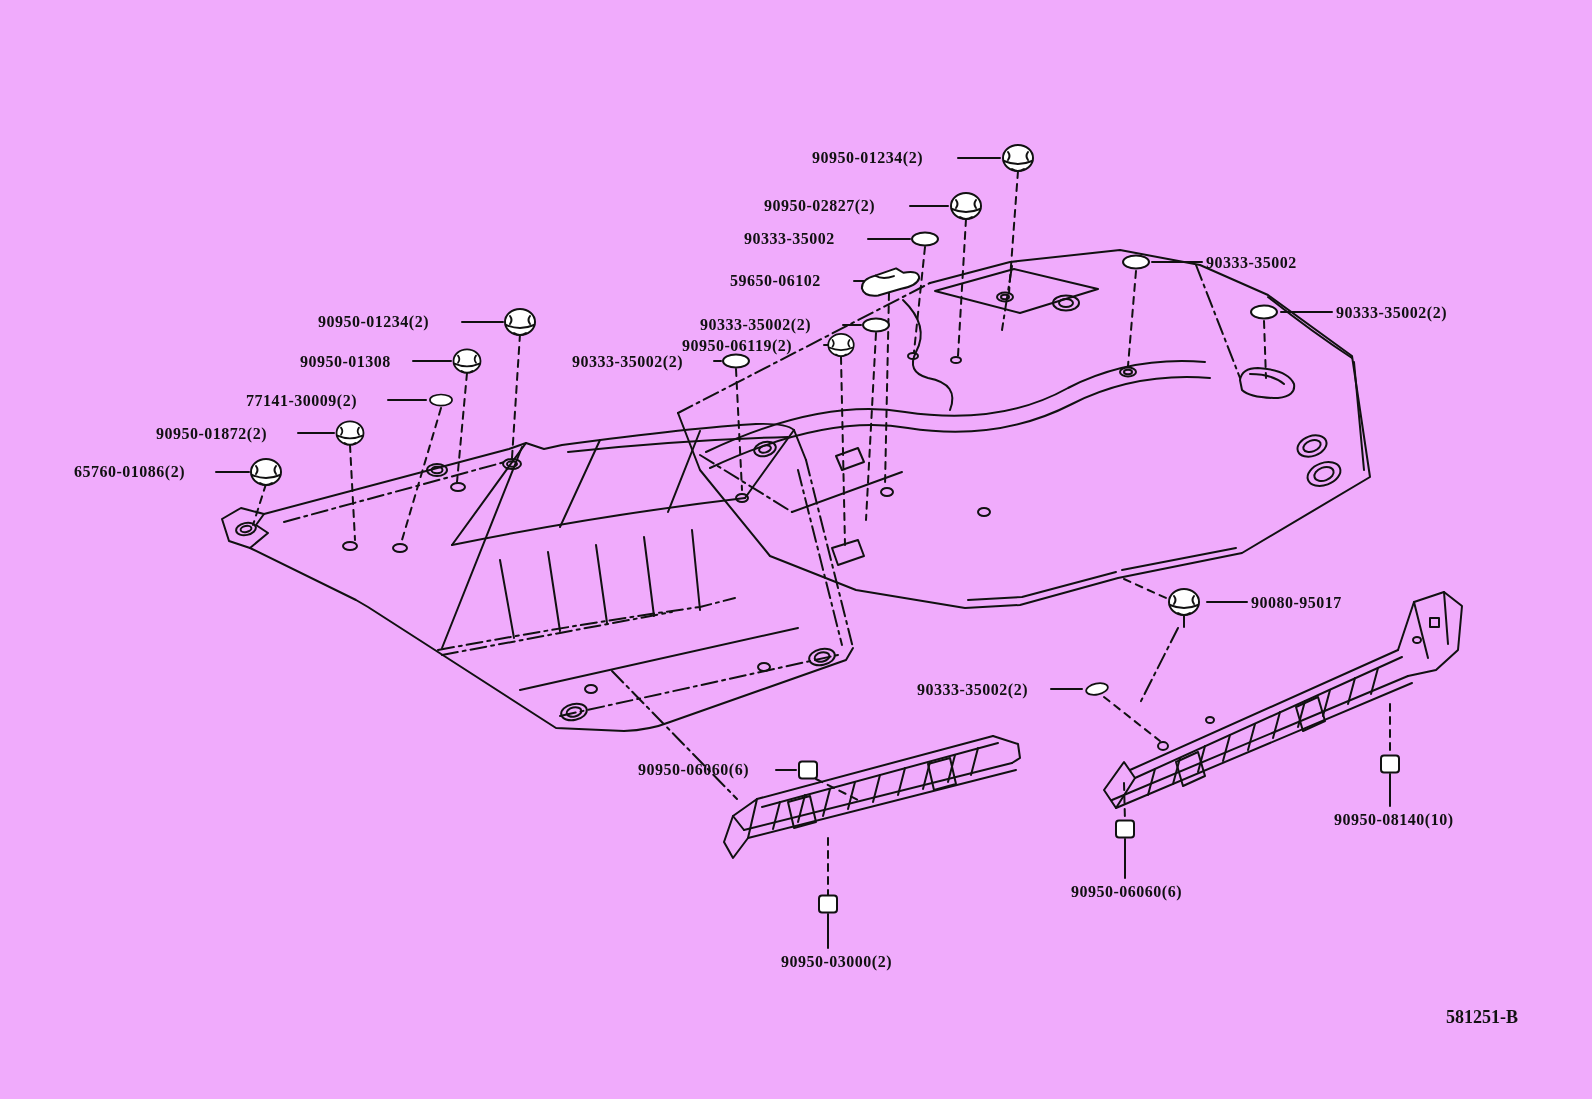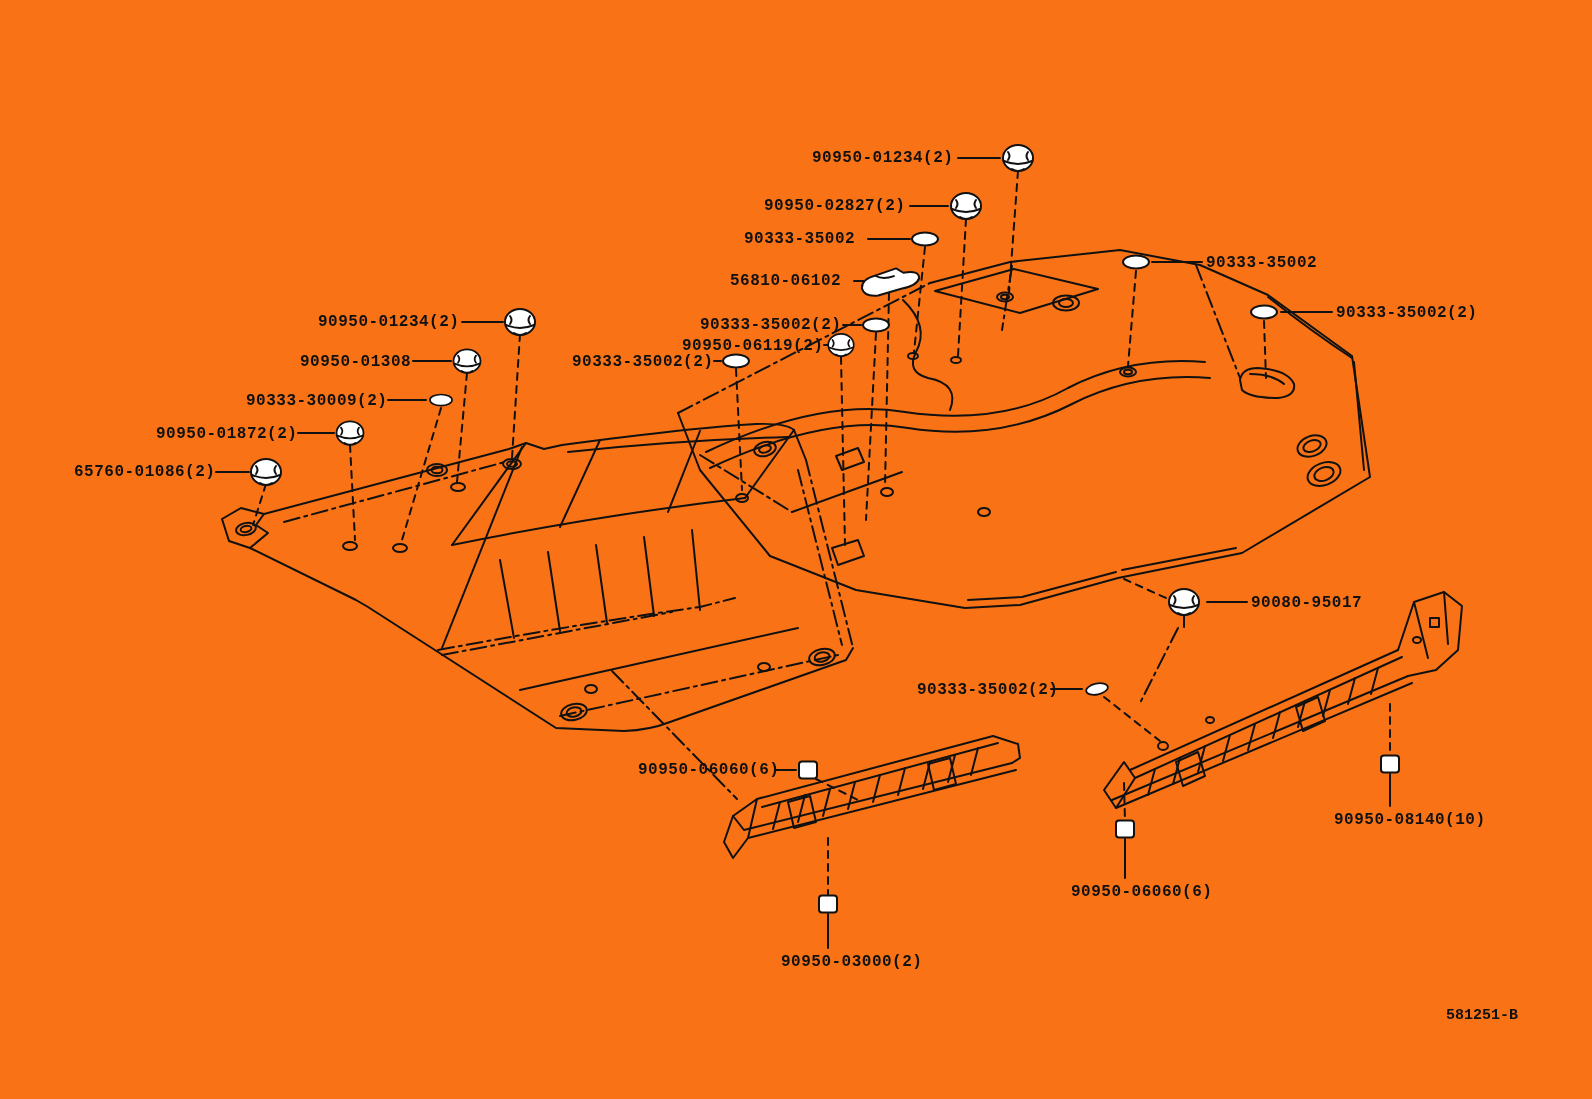--- a/index.html
+++ b/index.html
@@ -1,21 +1,21 @@
 <!DOCTYPE html>
 <html><head>
 <meta charset="utf-8">
 <style>
   html,body{margin:0;padding:0;background:#e8e8e8;}
-  .canvas{position:relative;width:1592px;height:1099px;background:#f97316;overflow:hidden;
-          font-family:Liberation Mono, monospace;}
+  .canvas{position:relative;width:1592px;height:1099px;background:#f0abfc;overflow:hidden;
+          font-family:Liberation Serif, serif;}
   .art{position:absolute;left:0;top:0;}
   .plabel{position:absolute;font-size:16px;font-weight:bold;letter-spacing:.5px;color:#111;
           white-space:nowrap;line-height:20px;}
-  .dwgno{position:absolute;font-size:15px;font-weight:bold;color:#111;white-space:nowrap;}
+  .dwgno{position:absolute;font-size:18px;font-weight:bold;color:#111;white-space:nowrap;}
 </style>
 </head>
 <body>
 
 <div class="canvas">
 
 <svg class="art" width="1592" height="1099" viewBox="0 0 1592 1099">
   <defs>
     <g id="plug">
       <ellipse cx="0" cy="0" rx="15" ry="13"></ellipse>
@@ -237,27 +237,27 @@
       <use href="#clip" transform="translate(828,904)"></use>
       <use href="#clip" transform="translate(1125,829)"></use>
       <use href="#clip" transform="translate(1390,764)"></use>
     </g>
   </g>
 </svg>
 
 <div class="plabel" style="left:812px;top:148px">90950-01234(2)</div>
 <div class="plabel" style="left:764px;top:196px">90950-02827(2)</div>
 <div class="plabel" style="left:744px;top:229px">90333-35002</div>
-<div class="plabel" style="left:730px;top:271px">56810-06102</div>
+<div class="plabel" style="left:730px;top:271px">59650-06102</div>
 <div class="plabel" style="left:700px;top:315px">90333-35002(2)</div>
 <div class="plabel" style="left:682px;top:336px">90950-06119(2)</div>
 <div class="plabel" style="left:572px;top:352px">90333-35002(2)</div>
 <div class="plabel" style="left:318px;top:312px">90950-01234(2)</div>
 <div class="plabel" style="left:300px;top:352px">90950-01308</div>
-<div class="plabel" style="left:246px;top:391px">90333-30009(2)</div>
+<div class="plabel" style="left:246px;top:391px">77141-30009(2)</div>
 <div class="plabel" style="left:156px;top:424px">90950-01872(2)</div>
 <div class="plabel" style="left:74px;top:462px">65760-01086(2)</div>
 <div class="plabel" style="left:1206px;top:253px">90333-35002</div>
 <div class="plabel" style="left:1336px;top:303px">90333-35002(2)</div>
 <div class="plabel" style="left:1251px;top:593px">90080-95017</div>
 <div class="plabel" style="left:917px;top:680px">90333-35002(2)</div>
 <div class="plabel" style="left:638px;top:760px">90950-06060(6)</div>
 <div class="plabel" style="left:781px;top:952px">90950-03000(2)</div>
 <div class="plabel" style="left:1071px;top:882px">90950-06060(6)</div>
 <div class="plabel" style="left:1334px;top:810px">90950-08140(10)</div>

